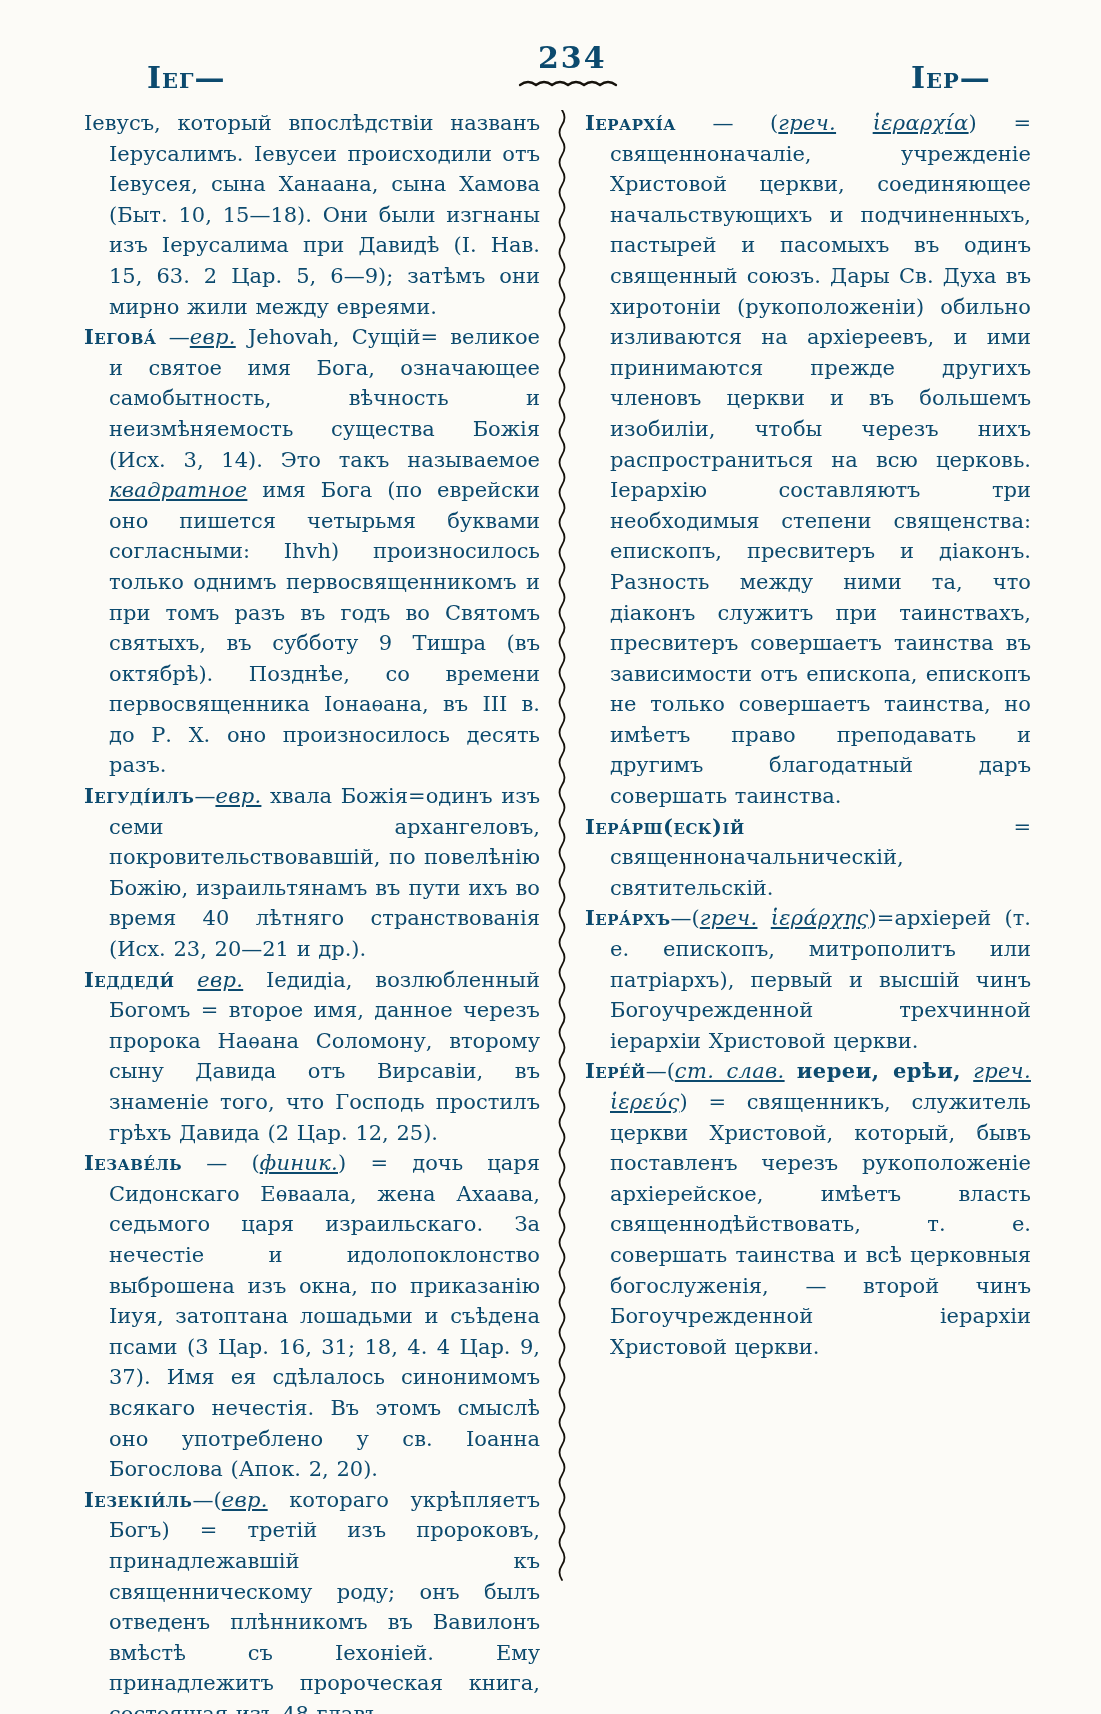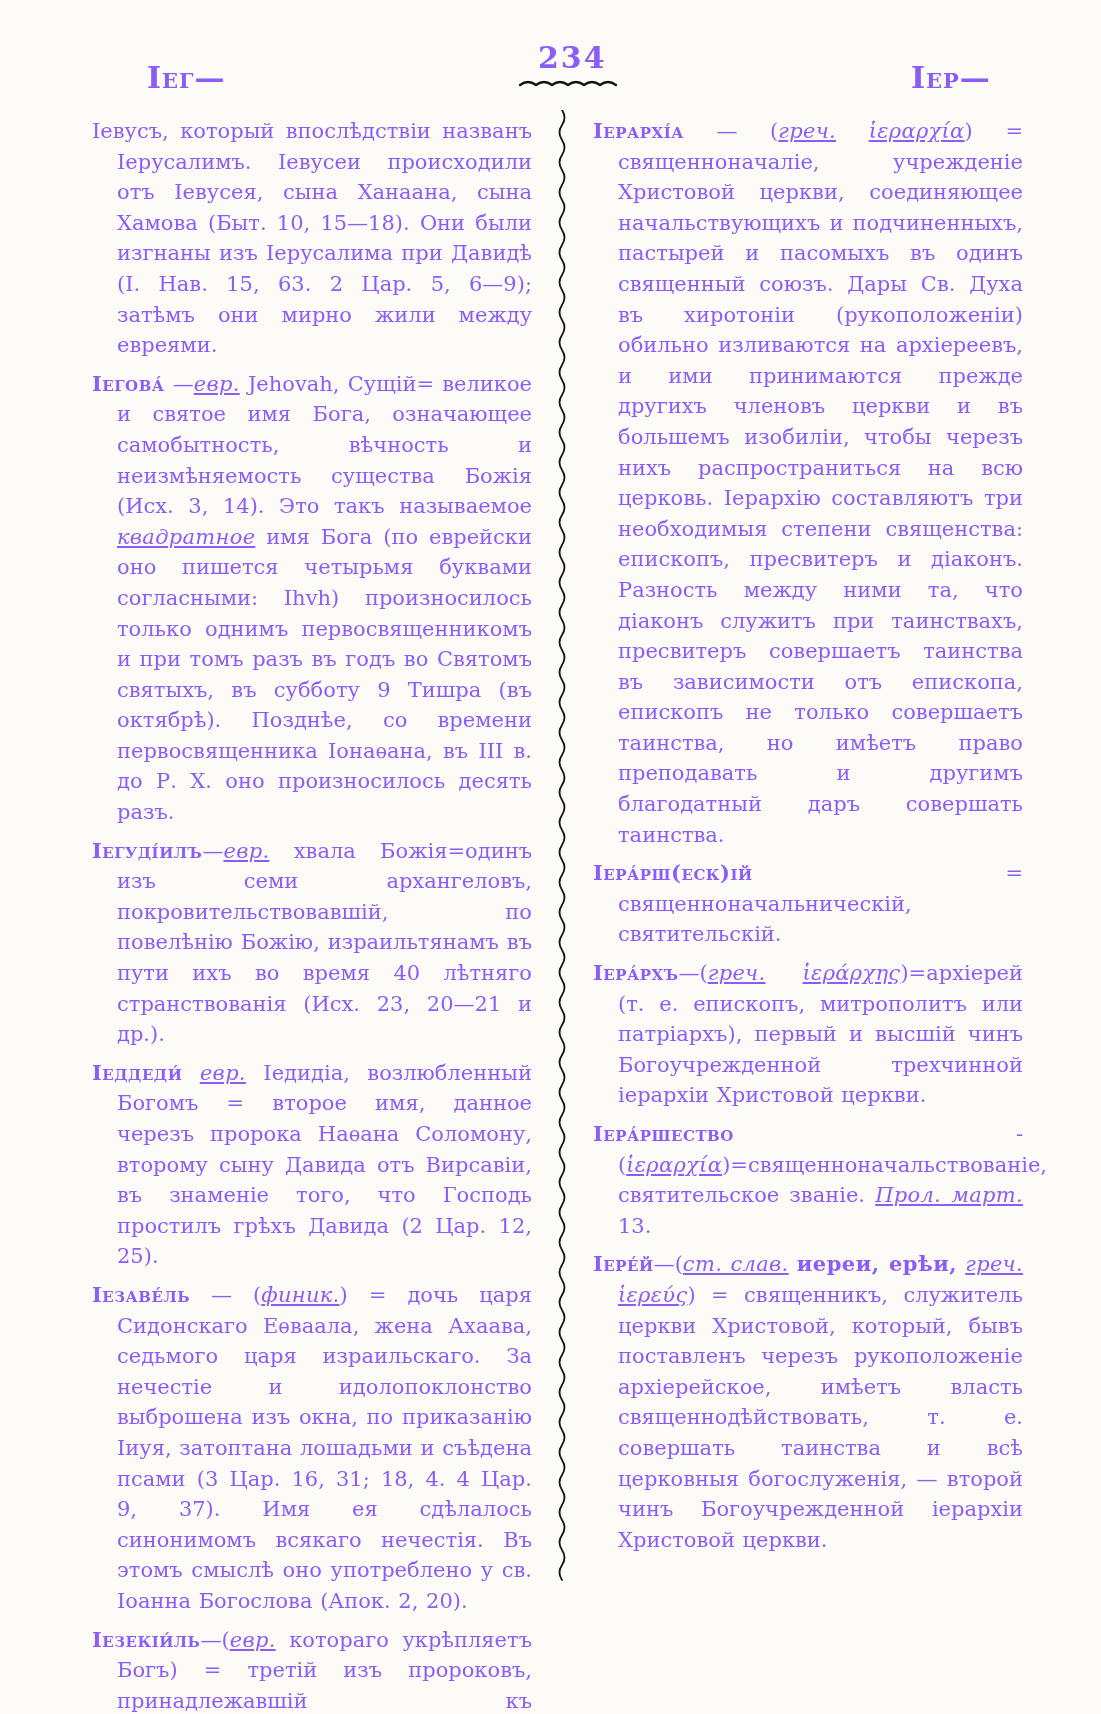--- a/index.html
+++ b/index.html
@@ -5,21 +5,21 @@
   html,body{margin:0;padding:0;}
   body{
     width:1101px;height:1714px;
     background:#e9e7e2;
     font-family:"DejaVu Serif", serif;
   }
   .page{
     position:relative;
     width:1101px;height:1714px;
     background:#fcfbf7;
-    color:#8b5cf6;
+    color:#0c4a6e;
     overflow:hidden;
   }
   
   .pageno{
     position:absolute;left:538px;top:40px;
     font-size:30px;font-weight:bold;letter-spacing:2px;
   }
   .pageno-squiggle{position:absolute;left:518px;top:78px;}
   .runhead{
     position:absolute;top:60px;
@@ -32,21 +32,21 @@
   .divider{position:absolute;left:556px;top:110px;}
   
   .col{
     position:absolute;top:108px;
     font-size:21px;line-height:30.6px;
     text-align:justify;
     word-spacing:1px;
   }
   .col-left{left:84px;width:456px;}
   .col-right{left:585px;width:446px;}
-  .para{margin:8px;padding:0;}
+  .para{margin:0;padding:0;}
   .hang{padding-left:25px;text-indent:-25px;}
   .firstin{text-indent:24px;}
   .hw{
     font-weight:bold;
     font-variant:small-caps;
     letter-spacing:0.5px;
   }
   .cs{font-weight:bold;letter-spacing:0.5px;}
   i{letter-spacing:0.3px;text-decoration:underline;}
 </style>
@@ -72,17 +72,16 @@
       <p class="para hang"><span class="hw">Іегова́</span> —<i>евр.</i> Jehovah, Сущій= великое и святое имя Бога, означающее самобытность, вѣчность и неизмѣняемость существа Божія (Исх. 3, 14). Это такъ называемое <i>квадратное</i> имя Бога (по еврейски оно пишется четырьмя буквами согласными: Ihvh) произносилось только однимъ первосвященникомъ и при томъ разъ въ годъ во Святомъ святыхъ, въ субботу 9 Тишра (въ октябрѣ). Позднѣе, со времени первосвященника Іонаѳана, въ III в. до Р. Х. оно произносилось десять разъ.</p>
       <p class="para hang"><span class="hw">Іегуді́илъ</span>—<i>евр.</i> хвала Божія=одинъ изъ семи архангеловъ, покровительствовавшій, по повелѣнію Божію, израильтянамъ въ пути ихъ во время 40 лѣтняго странствованія (Исх. 23, 20—21 и др.).</p>
       <p class="para hang"><span class="hw">Іеддеди́</span> <i>евр.</i> Іедидіа, возлюбленный Богомъ = второе имя, данное черезъ пророка Наѳана Соломону, второму сыну Давида отъ Вирсавіи, въ знаменіе того, что Господь простилъ грѣхъ Давида (2 Цар. 12, 25).</p>
       <p class="para hang"><span class="hw">Іезаве́ль</span> — (<i>финик.</i>) = дочь царя Сидонскаго Еѳваала, жена Ахаава, седьмого царя израильскаго. За нечестіе и идолопоклонство выброшена изъ окна, по приказанію Іиуя, затоптана лошадьми и съѣдена псами (3 Цар. 16, 31; 18, 4. 4 Цар. 9, 37). Имя ея сдѣлалось синонимомъ всякаго нечестія. Въ этомъ смыслѣ оно употреблено у св. Іоанна Богослова (Апок. 2, 20).</p>
       <p class="para hang"><span class="hw">Іезекіи́ль</span>—(<i>евр.</i> котораго укрѣпляетъ Богъ) = третій изъ пророковъ, принадлежавшій къ священническому роду; онъ былъ отведенъ плѣнникомъ въ Вавилонъ вмѣстѣ съ Іехоніей. Ему принадлежитъ пророческая книга, состоящая изъ 48 главъ.</p>
     </div>
   <div class="col col-right" id="col-right">
       <p class="para hang"><span class="hw">Іерархі́а</span> — (<i>греч.</i> <i>ἱεραρχία</i>) = священноначаліе, учрежденіе Христовой церкви, соединяющее начальствующихъ и подчиненныхъ, пастырей и пасомыхъ въ одинъ священный союзъ. Дары Св. Духа въ хиротоніи (рукоположеніи) обильно изливаются на архіереевъ, и ими принимаются прежде другихъ членовъ церкви и въ большемъ изобиліи, чтобы черезъ нихъ распространиться на всю церковь. Іерархію составляютъ три необходимыя степени священства: епископъ, пресвитеръ и діаконъ. Разность между ними та, что діаконъ служитъ при таинствахъ, пресвитеръ совершаетъ таинства въ зависимости отъ епископа, епископъ не только совершаетъ таинства, но имѣетъ право преподавать и другимъ благодатный даръ совершать таинства.</p>
       <p class="para hang"><span class="hw">Іера́рш(еск)ій</span> = священноначальническій, святительскій.</p>
       <p class="para hang"><span class="hw">Іера́рхъ</span>—(<i>греч.</i> <i>ἱεράρχης</i>)=архіерей (т. е. епископъ, митрополитъ или патріархъ), первый и высшій чинъ Богоучрежденной трехчинной іерархіи Христовой церкви.</p>
-      <p class="para hang"><span class="hw">Іера́ршество</span> - (<i>ἱεραρχία</i>)=священноначальствованіе, святительское званіе. <i>Прол. март.</i> 13.</p>
       <p class="para hang"><span class="hw">Іере́й</span>—(<i>ст. слав.</i> <span class="cs">иереи, ерѣи,</span> <i>греч.</i> <i>ἱερεύς</i>) = священникъ, служитель церкви Христовой, который, бывъ поставленъ черезъ рукоположеніе архіерейское, имѣетъ власть священнодѣйствовать, т. е. совершать таинства и всѣ церковныя богослуженія, — второй чинъ Богоучрежденной іерархіи Христовой церкви.</p>
     </div>
 
 </div>
 
 </body></html>

